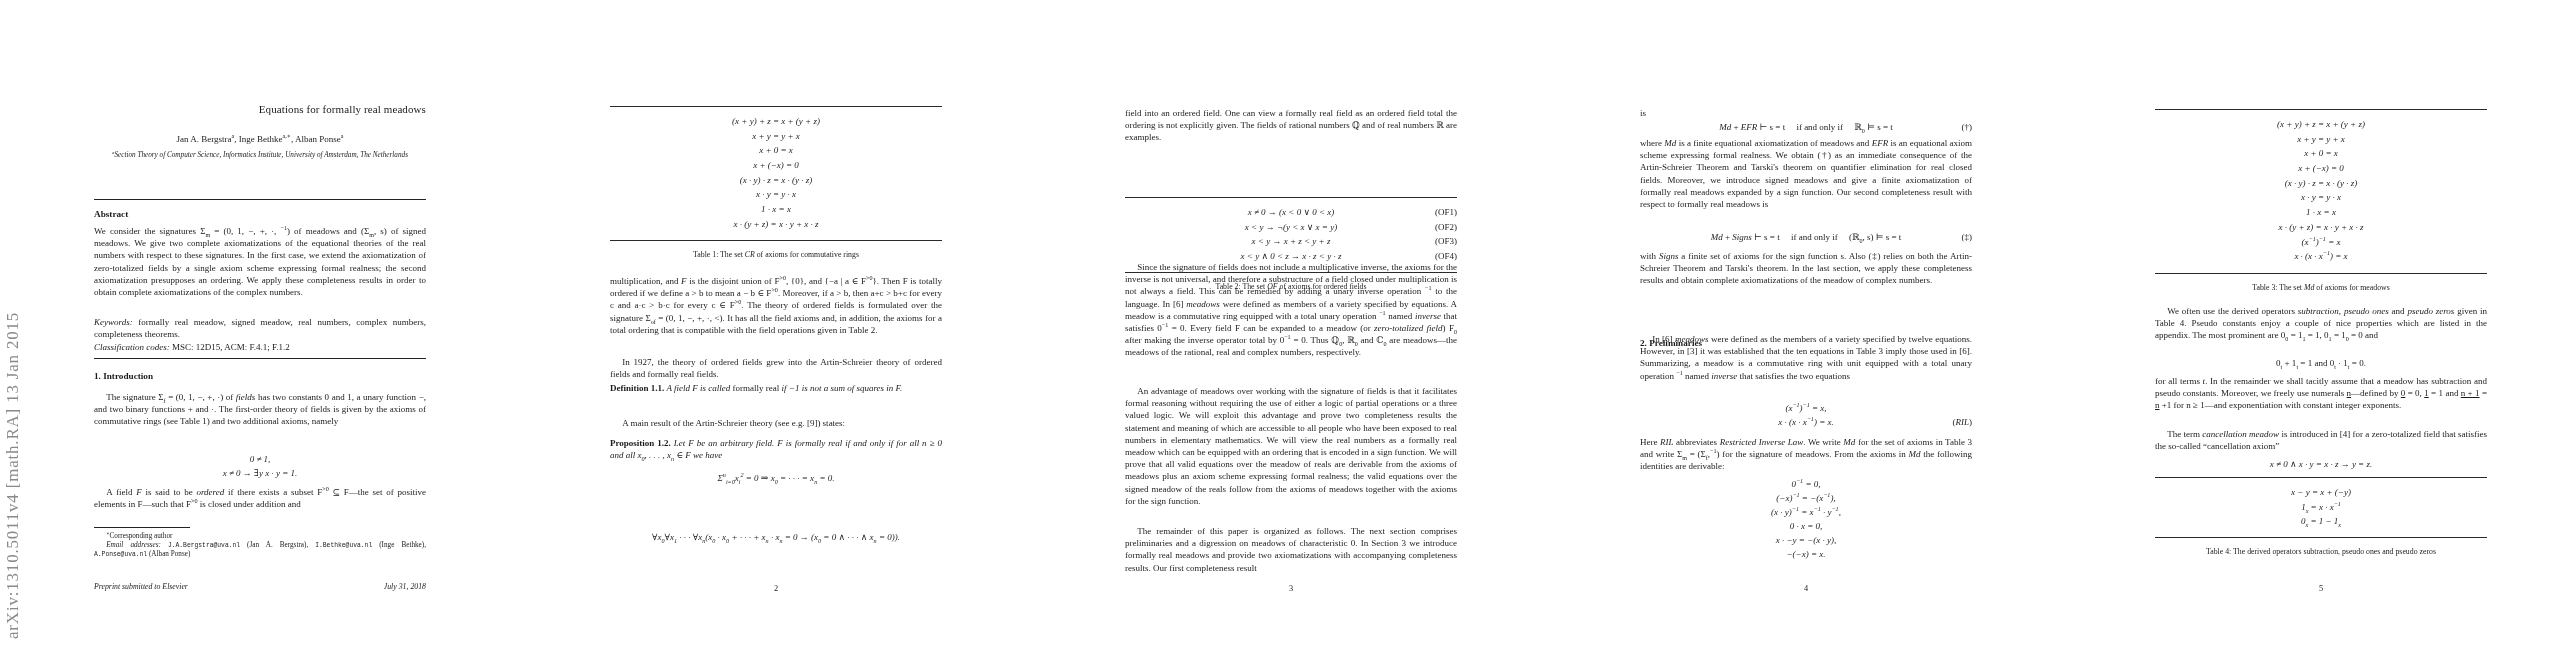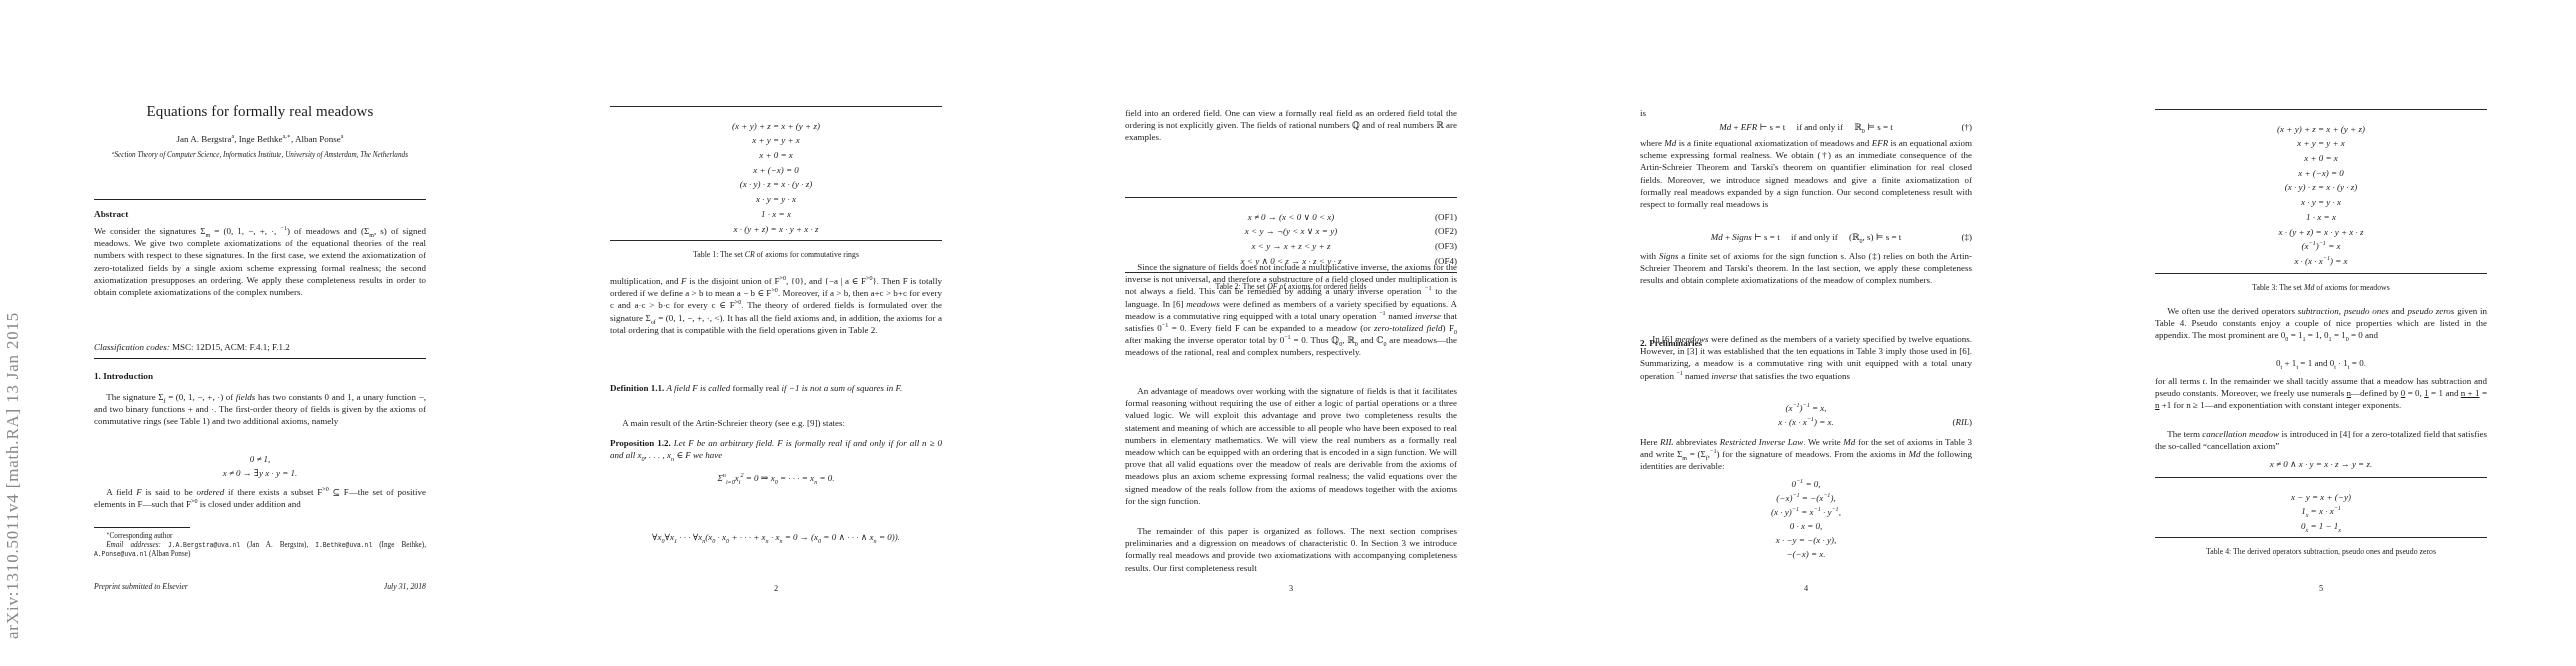--- a/index.html
+++ b/index.html
@@ -2,31 +2,31 @@
 <html style="font-size:9px"><head>
 <meta charset="utf-8">
 <style>
   html,body{margin:0;padding:0;background:#ffffff;}
   #canvas{position:relative;width:2576px;height:667px;background:#ffffff;overflow:hidden;
           font-family:"Liberation Serif","DejaVu Serif",serif;color:#1b1b1b;}
   .arxiv{position:absolute;left:3.3px;top:639px;transform-origin:0 0;transform:rotate(-90deg);
          font-size:17px;letter-spacing:0.8px;color:#8a8a8a;white-space:nowrap;}
   .page{position:absolute;top:0;width:332px;height:667px;}
   .blk{position:absolute;left:0;width:332px;}
-  .title{font-size:15px;text-align:center;letter-spacing:0.1px;}
+  .title{font-size:11px;text-align:right;letter-spacing:0.1px;}
   .center{text-align:center;}
   .authors{font-size:9px;}
   .affil{font-size:7.2px;}
   .rule{height:0;border-top:0.9px solid #222;}
   .head{font-weight:bold;font-size:9.2px;font-family:"Liberation Serif",serif;}
   .para{font-size:9px;line-height:12.2px;text-align:justify;}
   .para.indent{text-indent:12.2px;}
   .footnote{font-size:7.2px;line-height:9px;}
   .display .eqline{position:relative;display:flex;justify-content:center;align-items:center;height:14px;font-size:9px;}
-  .table .eqline{position:relative;display:flex;justify-content:center;align-items:flex-end;font-size:9px;}
+  .table .eqline{position:relative;display:flex;justify-content:center;align-items:flex-start;font-size:9px;}
   .math{font-style:italic;}
   .roman{font-style:normal;}
   .eqlabel{position:absolute;right:0;font-style:normal;font-size:9px;}
   .trule{height:0;border-top:0.9px solid #2a2a2a;}
   .tbody{padding:9px 0 6.7px 0;}
   .caption{text-align:center;font-size:7.8px;padding-top:9px;color:#1b1b1b;}
   .pagenum{text-align:center;font-size:8.3px;}
   .footer{display:flex;justify-content:space-between;font-size:7.8px;}
   code{font-family:"Liberation Mono","DejaVu Sans Mono",monospace;font-size:.88em;font-style:normal;}
   sup,sub{font-size:68%;line-height:0;}
@@ -39,20 +39,21 @@
   <div class="arxiv">
     <span>arXiv:1310.5011v4  [math.RA]  13 Jan 2015</span>
   </div>
   <div class="page" style="left: 94px;">
       <div class="blk title" style="top: 103px;">Equations for formally real meadows</div>
       <div class="blk center authors" style="top: 134px;">Jan A. Bergstra<sup>a</sup>, Inge Bethke<sup>a,∗</sup>, Alban Ponse<sup>a</sup></div>
       <div class="blk center affil" style="top: 151px;"><i><sup>a</sup>Section Theory of Computer Science, Informatics Institute, University of Amsterdam, The Netherlands</i></div>
       <div class="blk rule" style="top: 199px;"></div>
       <div class="blk head" style="top: 209px;">Abstract</div>
       <div class="blk para " style="top: 225px;">We consider the signatures Σ<sub>m</sub> = (0, 1, −, +, ·, <sup>−1</sup>) of meadows and (Σ<sub>m</sub>, s) of signed meadows. We give two complete axiomatizations of the equational theories of the real numbers with respect to these signatures. In the first case, we extend the axiomatization of zero-totalized fields by a single axiom scheme expressing formal realness; the second axiomatization presupposes an ordering. We apply these completeness results in order to obtain complete axiomatizations of the complex numbers.</div>
+      <div class="blk para " style="top: 316px;"><i>Keywords:</i>  formally real meadow, signed meadow, real numbers, complex numbers, completeness theorems.</div>
       <div class="blk para " style="top: 341px;"><i>Classification codes:</i> MSC: 12D15, ACM: F.4.1; F.1.2</div>
       <div class="blk rule" style="top: 358px;"></div>
       <div class="blk head" style="top: 371px;">1. Introduction</div>
       <div class="blk para  indent" style="top: 391px;">The signature Σ<sub>f</sub> = (0, 1, −, +, ·) of <i>fields</i> has two constants 0 and 1, a unary function −, and two binary functions + and ·. The first-order theory of fields is given by the axioms of commutative rings (see Table 1) and two additional axioms, namely</div>
       <div class="blk display" style="top: 452px;">
         <div class="eqline" style="height: 14px;">
           <span class="math">0  ≠  1,</span>
         </div>
         <div class="eqline" style="height: 14px;">
           <span class="math">x ≠ 0  →  ∃y x · y = 1.</span>
@@ -93,20 +94,21 @@
             <span class="math">1 · x = x</span>
           </div>
           <div class="eqline" style="height: 14.7px;">
             <span class="math">x · (y + z) = x · y + x · z</span>
           </div>
         </div>
         <div class="trule"></div>
         <div class="caption">Table 1: The set <i>CR</i> of axioms for commutative rings</div>
       </div>
       <div class="blk para " style="top: 275px;">multiplication, and <i>F</i> is the disjoint union of F<sup>&gt;0</sup>, {0}, and {−a | a ∈ F<sup>&gt;0</sup>}. Then F is totally ordered if we define a &gt; b to mean a − b ∈ F<sup>&gt;0</sup>. Moreover, if a &gt; b, then a+c &gt; b+c for every c and a·c &gt; b·c for every c ∈ F<sup>&gt;0</sup>. The theory of ordered fields is formulated over the signature Σ<sub>of</sub> = (0, 1, −, +, ·, &lt;). It has all the field axioms and, in addition, the axioms for a total ordering that is compatible with the field operations given in Table 2.</div>
+      <div class="blk para  indent" style="top: 356px;">In 1927, the theory of ordered fields grew into the Artin-Schreier theory of ordered fields and formally real fields.</div>
       <div class="blk para " style="top: 382px;"><b>Definition 1.1.</b> <i>A field F is called</i> formally real <i>if −1 is not a sum of squares in F.</i></div>
       <div class="blk para  indent" style="top: 417px;">A main result of the Artin-Schreier theory (see e.g. [9]) states:</div>
       <div class="blk para " style="top: 437px;"><b>Proposition 1.2.</b> <i>Let F be an arbitrary field. F is formally real if and only if for all n ≥ 0 and all x<sub>0</sub>, . . . , x<sub>n</sub> ∈ F we have</i></div>
       <div class="blk display" style="top: 471px;">
         <div class="eqline" style="height: 14px;">
           <span class="math">Σ<sup>n</sup><sub>i=0</sub>x<sub>i</sub><sup>2</sup> = 0 ⇒ x<sub>0</sub> = · · · = x<sub>n</sub> = 0.</span>
         </div>
       </div>
       <div class="blk display" style="top: 530px;">
         <div class="eqline" style="height: 14px;">

